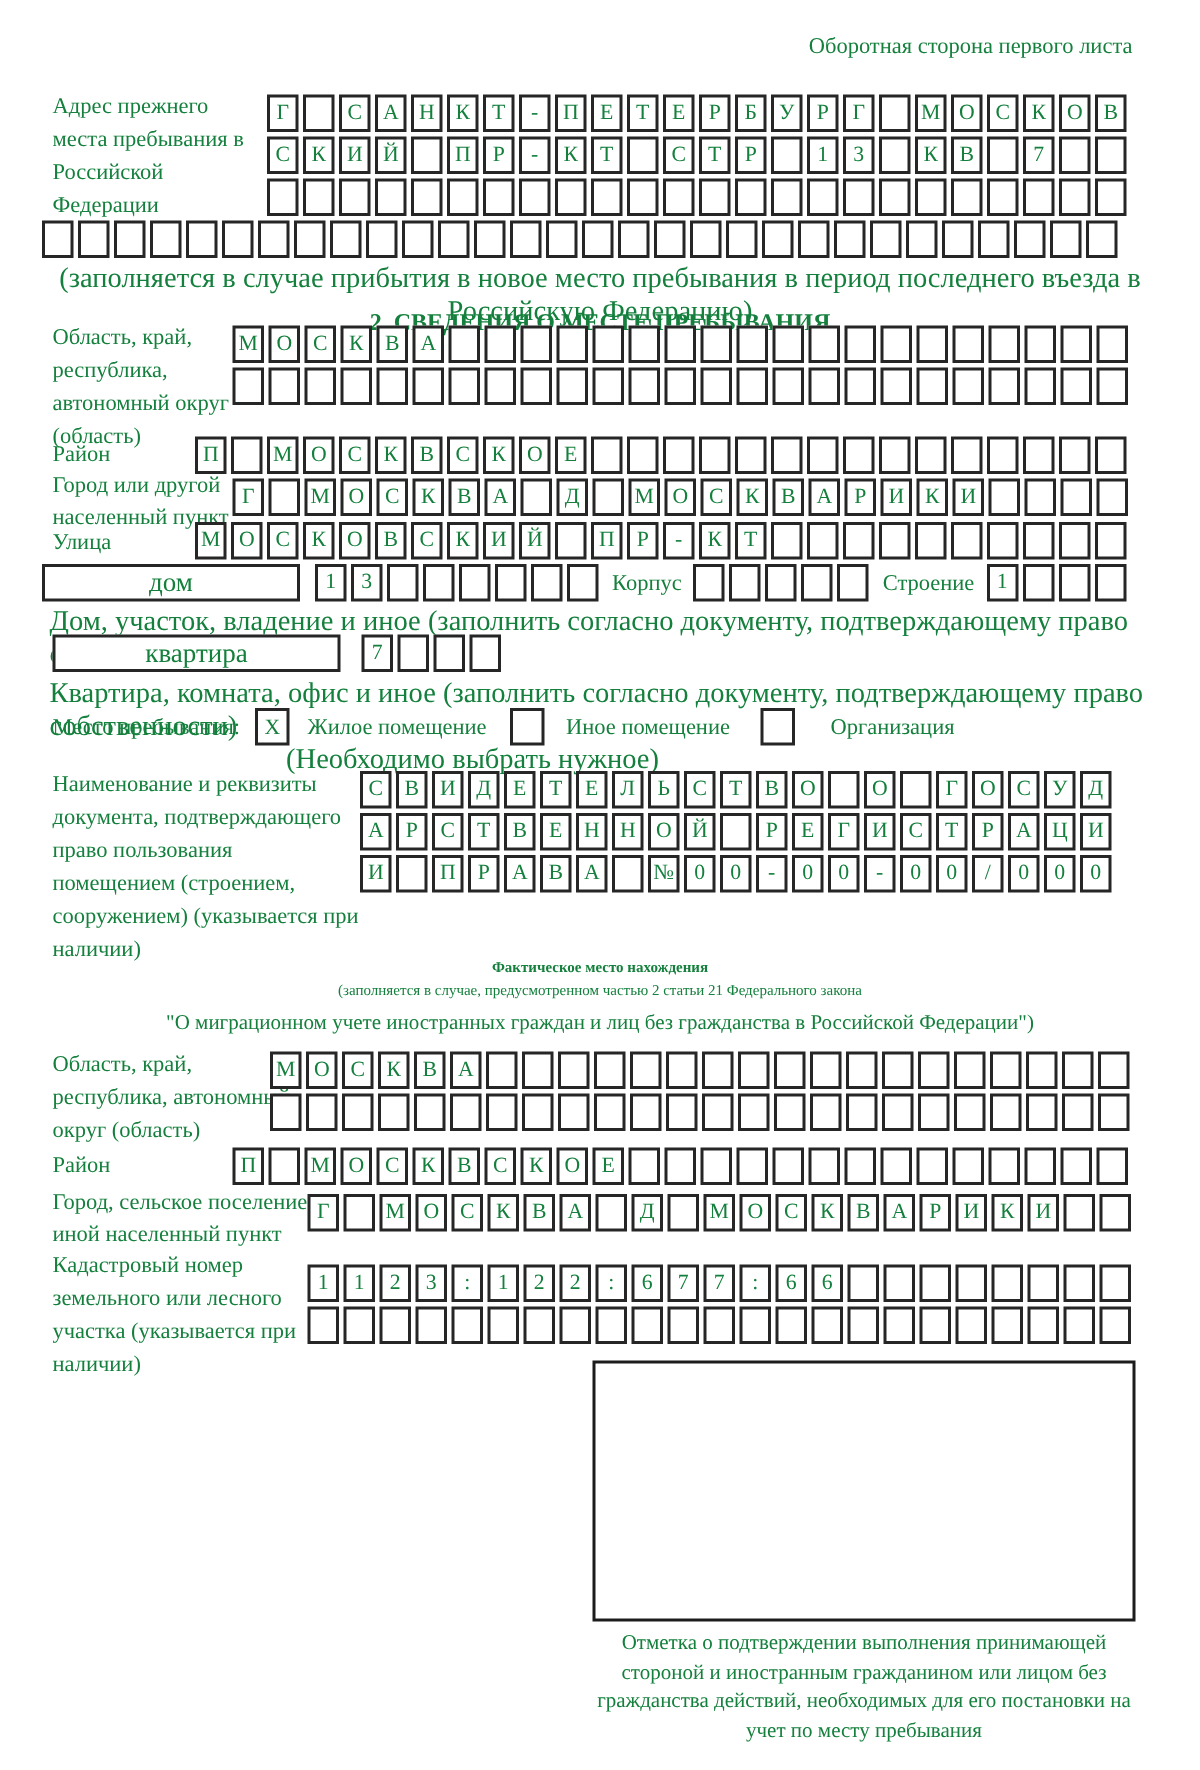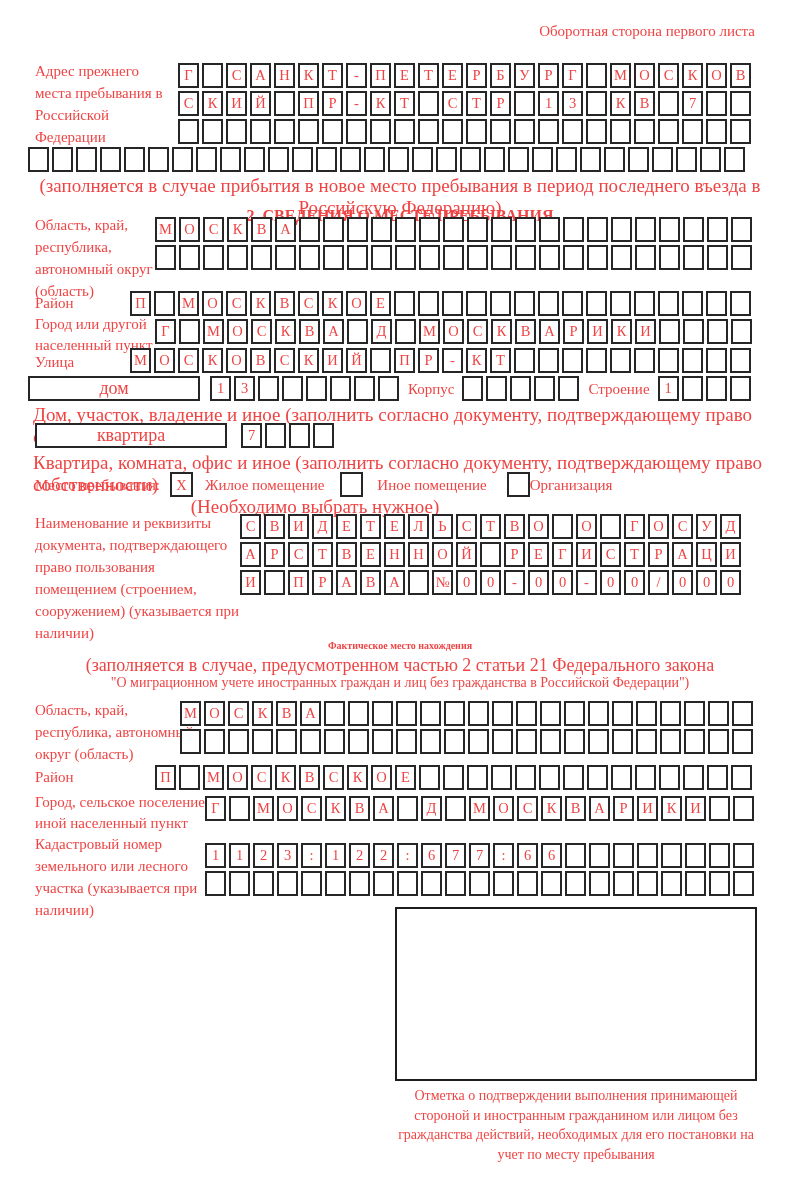--- a/index.html
+++ b/index.html
@@ -1,17 +1,17 @@
 <!DOCTYPE html>
 <html><head>
 <meta charset="utf-8">
 <style>
   html,body{margin:0;padding:0;background:#fff;}
   .page{position:relative;width:800px;height:1180px;background:#ffffff;
-        font-family:"Liberation Serif","DejaVu Serif",serif;color:#ef4444;overflow:hidden;}
+        font-family:"Liberation Serif","DejaVu Serif",serif;color:#15803d;overflow:hidden;}
   .abs{position:absolute;}
   .lbl{font-size:15px;line-height:22px;}
   .small{font-size:19px;}
   .center{text-align:center;}
   .bold{font-weight:bold;margin-top:12px;}
   .cells{display:flex;}
   .cell{flex:0 0 auto;width:17px;height:21px;border:2px solid #262626;margin-right:3px;
         display:flex;align-items:center;justify-content:center;
         font-size:14.5px;background:#fff;}
   .labelbox{border:2px solid #262626;height:21px;display:flex;align-items:center;justify-content:center;
@@ -329,21 +329,21 @@
   </div>
   <div class="abs small" style="top:452px;left:33px;">Квартира, комната, офис и иное (заполнить согласно документу, подтверждающему право собственности)</div>
 
   <div class="abs flexrow lbl" style="top:472px;left:35px;">
     <span>Место пребывания:</span>
     <span class="chkbox" style="margin-left:10px;">X</span>
     <span style="margin-left:12px;">Жилое помещение</span>
     <span class="chkbox" style="margin-left:16px;"></span>
     <span style="margin-left:14px;">Иное помещение</span>
     <span class="chkbox" style="margin-left:20px;"></span>
-    <span style="">Организация</span>
+    <span style="margin-left:24px;">Организация</span>
   </div>
   <div class="abs small center" style="top:496px;left:165px;width:300px;">(Необходимо выбрать нужное)</div>
 
   <div class="abs lbl" style="top:512px;left:35px;width:205px;">Наименование и реквизиты документа, подтверждающего право пользования помещением (строением, сооружением) (указывается при наличии)</div>
   <div class="abs cells" style="top:514px;left:240px;">
       <div class="cell">С</div>
       <div class="cell">В</div>
       <div class="cell">И</div>
       <div class="cell">Д</div>
       <div class="cell">Е</div>
@@ -405,21 +405,21 @@
       <div class="cell">-</div>
       <div class="cell">0</div>
       <div class="cell">0</div>
       <div class="cell">/</div>
       <div class="cell">0</div>
       <div class="cell">0</div>
       <div class="cell">0</div>
     </div>
 
   <div class="abs bold center" style="top:628px;left:0;width:800px;font-size:10px;">Фактическое место нахождения</div>
-  <div class="abs center" style="top:655px;left:0;width:800px;font-size:18px;">(заполняется в случае, предусмотренном частью 2 статьи 21 Федерального закона</div>
+  <div class="abs center" style="top:655px;left:0;width:800px;font-size:10px;">(заполняется в случае, предусмотренном частью 2 статьи 21 Федерального закона</div>
   <div class="abs center" style="top:675px;left:0;width:800px;font-size:14px;">"О миграционном учете иностранных граждан и лиц без гражданства в Российской Федерации")</div>
 
   <div class="abs lbl" style="top:699px;left:35px;width:160px;">Область, край, республика, автономный округ (область)</div>
   <div class="abs cells" style="top:701px;left:180px;">
       <div class="cell">М</div>
       <div class="cell">О</div>
       <div class="cell">С</div>
       <div class="cell">К</div>
       <div class="cell">В</div>
       <div class="cell">А</div>

